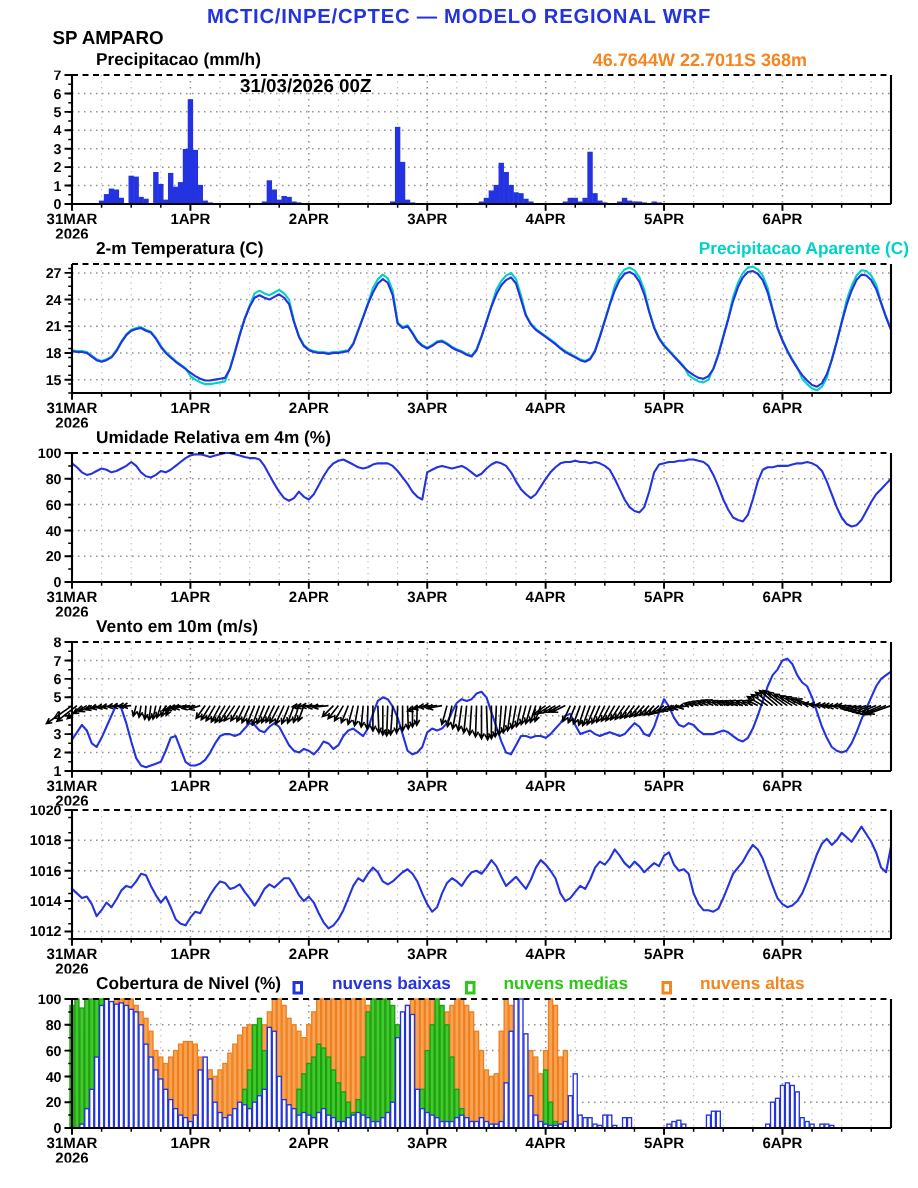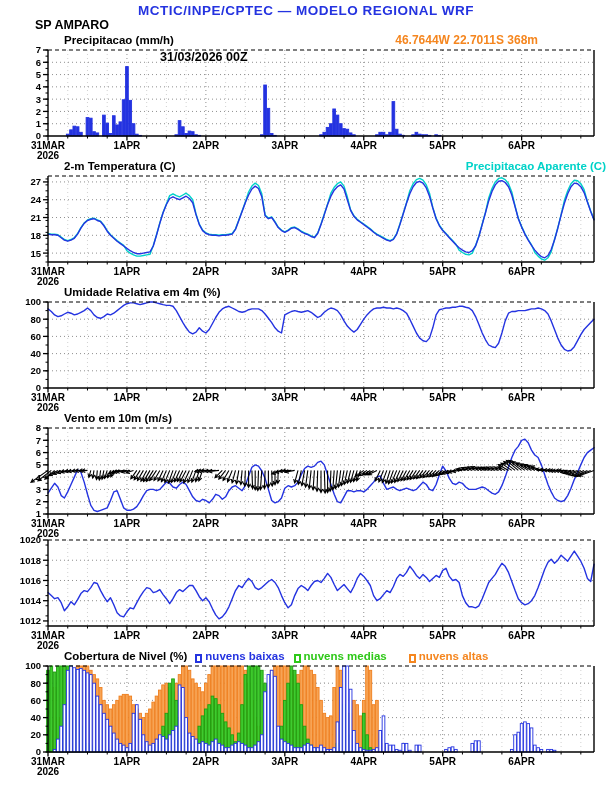--- a/index.html
+++ b/index.html
@@ -8,21 +8,21 @@
   .hdr1{text-align:center;font-size:13.5px;font-weight:700;letter-spacing:.5px;padding-top:3px;}
   .hdr2{position:relative;height:15px;font-size:12.5px;font-weight:700;}
   .hdr2 .station{position:absolute;left:35px;top:0;}
   .hdr2 .run{position:absolute;left:160px;top:0;margin-top:32px;}
   .panel{width:612px;}
   .trow{height:14px;display:flex;align-items:flex-end;padding-left:64px;
         font-size:11.5px;font-weight:700;line-height:13px;white-space:nowrap;}
   .coords{margin-left:auto;margin-right:74px;font-size:12px;}
   .rightlab{margin-left:auto;margin-right:6px;}
   .legend{display:flex;gap:9px;margin-left:8px;align-items:flex-end;}
-  .litem{display:flex;align-items:flex-end;gap:3px;}
+  .litem{display:flex;align-items:flex-end;gap:19px;}
   .lbox{display:inline-block;width:7px;height:9px;background:#fff;border:2px solid currentColor;box-sizing:border-box;}
   svg.plot{display:block;}
 </style>
 </head>
 <body>
 
 <div class="page">
   <div class="hdr1" style="color: rgb(36, 51, 224);">MCTIC/INPE/CPTEC — MODELO REGIONAL WRF</div>
   <div class="hdr2" style="color: #000000;">
     <span class="station">SP AMPARO</span>

